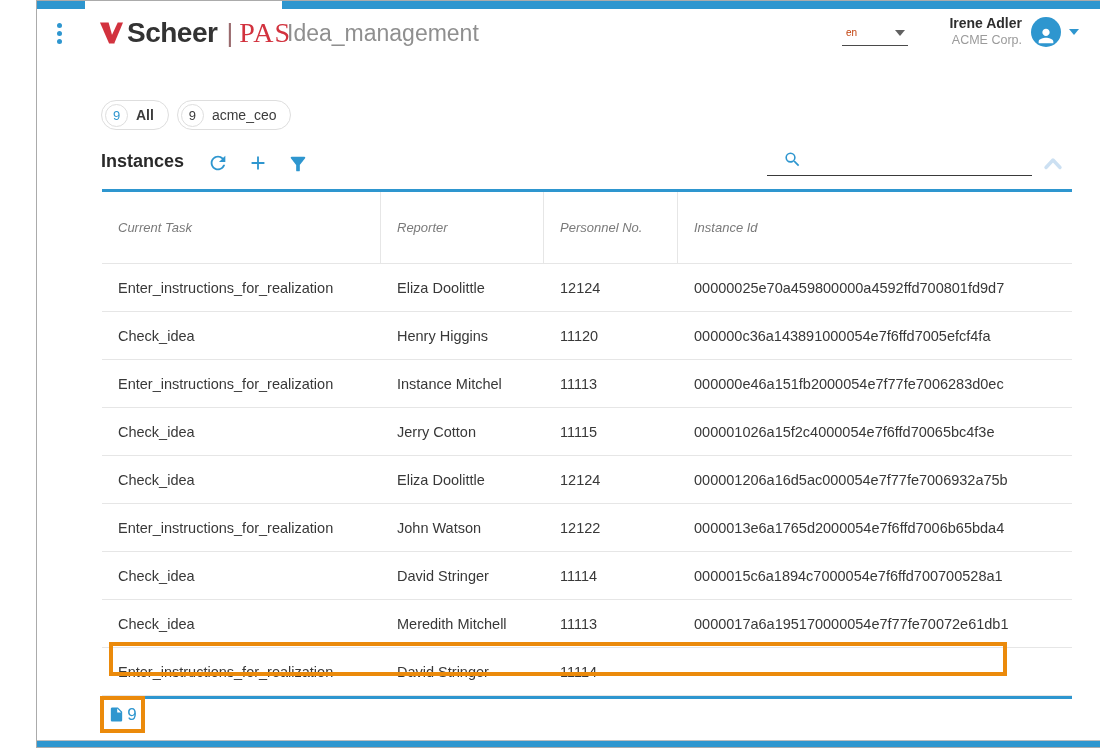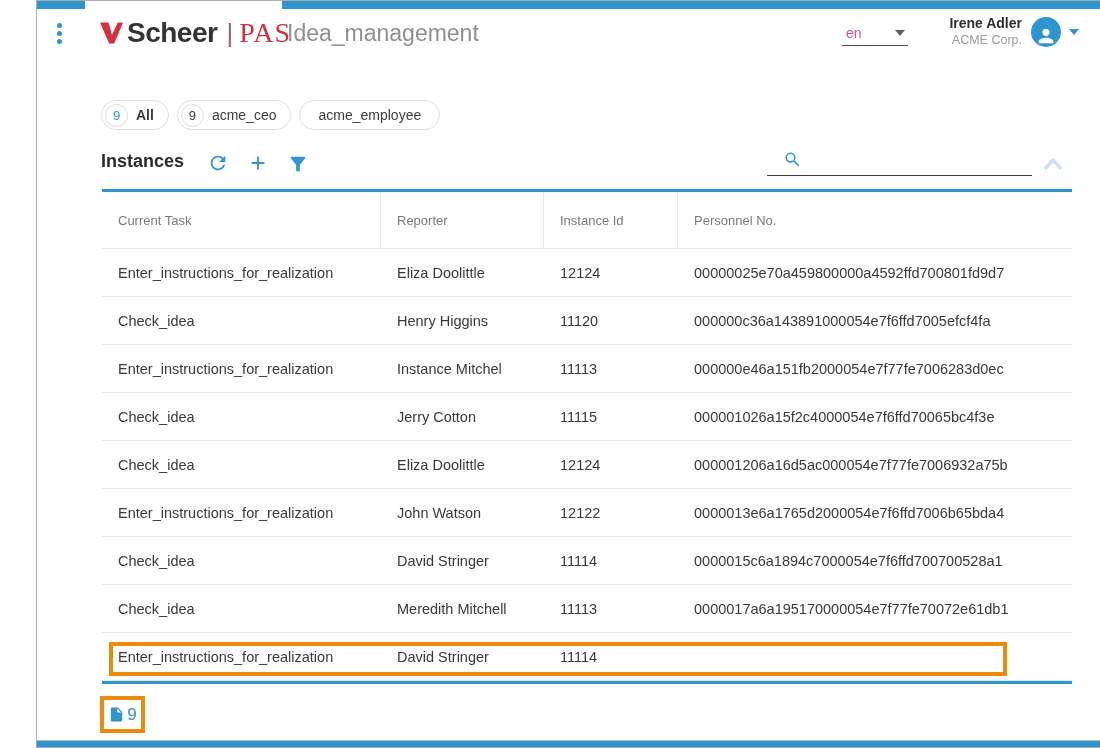--- a/index.html
+++ b/index.html
@@ -22,21 +22,21 @@
   
   .kebab{position:absolute;left:20px;top:22px;display:flex;flex-direction:column;gap:3px;cursor:pointer;}
   .kebab span{width:5px;height:5px;border-radius:50%;background:var(--blue);}
   .logo{position:absolute;left:62px;top:14px;display:flex;align-items:center;height:36px;}
   .logo svg{width:25px;height:26px;margin-right:3px;}
   .logo .brand{font-size:28px;font-weight:bold;color:#333;letter-spacing:-0.5px;}
   .logo .sep{font-size:26px;font-weight:300;color:#9a6b6e;margin:0 6px 0 9px;}
   .logo .product{font-size:28px;color:var(--red);letter-spacing:1px;font-family:Liberation Serif, serif;}
   .app-title{position:absolute;left:250px;top:19px;font-size:23px;color:var(--gray);}
   .lang{position:absolute;left:805px;top:19px;width:66px;height:26px;border-bottom:1px solid #4A4A4A;display:flex;align-items:center;justify-content:space-between;padding:0 3px 0 4px;cursor:pointer;}
-  .lang .val{font-size:14px;color:#ec4899;}
+  .lang .val{font-size:10px;color:#c2410c;}
   .caret{width:0;height:0;border-left:5px solid transparent;border-right:5px solid transparent;border-top:6px solid #616161;}
   .caret.blue{border-top-color:var(--blue);}
   .user-block{position:absolute;left:845px;top:13px;width:140px;text-align:right;}
   .user-name{font-size:14px;font-weight:bold;color:#2E2E2E;line-height:18px;}
   .user-org{font-size:12.5px;color:#9B9B9B;line-height:16px;}
   .avatar{position:absolute;left:994px;top:16px;width:30px;height:30px;border-radius:50%;background:var(--blue);display:flex;align-items:flex-end;justify-content:center;overflow:hidden;cursor:pointer;}
   .avatar svg{width:22px;height:22px;}
   .avatar-caret{position:absolute;left:1032px;top:28px;cursor:pointer;}
 
   
@@ -54,21 +54,21 @@
   .btn-refresh{left:170px;}
   .btn-add{left:210px;}
   .btn-filter{left:250px;top:152px;}
   .search{position:absolute;left:730px;top:145px;width:265px;height:30px;border-bottom:1px solid #3A3A3A;display:flex;align-items:center;}
   .search svg{width:19px;height:19px;fill:var(--blue);margin:0 6px 2px 16px;flex:none;}
   .search input{border:none;outline:none;background:transparent;flex:1;font-size:14px;color:#333;font-family:"Liberation Sans",sans-serif;min-width:0;}
   .collapse-btn{position:absolute;left:1006px;top:155px;width:20px;height:15px;cursor:pointer;}
 
   
   .tbl{position:absolute;left:65px;top:188px;width:970px;border-top:3px solid var(--blue);border-bottom:3px solid var(--blue);}
-  .thead{display:grid;grid-template-columns:279px 163px 134px 1fr;height:57px;border-bottom:1px solid var(--line);}
+  .thead{display:grid;grid-template-columns:279px 163px 134px 1fr;height:72px;border-bottom:1px solid var(--line);font-style:italic;}
   .th{display:flex;align-items:center;padding-left:16px;font-size:13px;color:#7A7A7A;border-right:1px solid var(--line);cursor:pointer;}
   .th:last-child{border-right:none;}
   .trow{display:grid;grid-template-columns:279px 163px 134px 1fr;height:48px;border-bottom:1px solid var(--line);cursor:pointer;}
   .trow:last-child{border-bottom:none;}
   .td{display:flex;align-items:center;padding-left:16px;font-size:14.5px;color:var(--txt);white-space:nowrap;overflow:hidden;}
   .row-highlight{position:absolute;left:7px;top:450px;width:898px;height:34px;border:4px solid var(--orange);pointer-events:none;}
 
   
   .count-box{position:absolute;left:63px;top:695px;width:45px;height:37px;border:4px solid var(--orange);display:flex;align-items:center;justify-content:center;gap:2px;cursor:pointer;}
   .count-box svg{width:17px;height:17px;fill:var(--blue);}
@@ -119,23 +119,20 @@
 
   <div class="chips">
     <div class="chip">
       <span class="chip-badge blue">9</span>
       <span class="bold">All</span>
     </div>
     <div class="chip">
       <span class="chip-badge">9</span>
       <span>acme_ceo</span>
     </div>
-    <div class="chip nobadge">
-      <span>acme_employee</span>
-    </div>
   </div>
 
   <div class="section-title">Instances</div>
 
   <div class="icon-btn btn-refresh">
     <svg viewBox="0 0 24 24">
       <path d="M17.65 6.35A7.96 7.96 0 0 0 12 4c-4.42 0-7.99 3.58-7.99 8s3.57 8 7.99 8c3.73 0 6.84-2.55 7.73-6h-2.08a5.99 5.99 0 0 1-5.65 4c-3.31 0-6-2.69-6-6s2.69-6 6-6c1.66 0 3.14.69 4.22 1.78L13 11h7V4l-2.35 2.35z"></path>
     </svg>
   </div>
   <div class="icon-btn btn-add">
@@ -159,22 +156,22 @@
   <div class="collapse-btn">
     <svg viewBox="0 0 20 15">
       <polyline points="3,11.5 10,4 17,11.5" fill="none" stroke="#CCE0F2" stroke-width="3.4" stroke-linecap="round" stroke-linejoin="round"></polyline>
     </svg>
   </div>
 
   <div class="tbl">
     <div class="thead">
       <div class="th">Current Task</div>
       <div class="th">Reporter</div>
+      <div class="th">Personnel No.</div>
       <div class="th">Instance Id</div>
-      <div class="th">Personnel No.</div>
     </div>
 
     <div class="trow">
       <div class="td">Enter_instructions_for_realization</div>
       <div class="td">Eliza Doolittle</div>
       <div class="td">12124</div>
       <div class="td">00000025e70a459800000a4592ffd700801fd9d7</div>
     </div>
     <div class="trow">
       <div class="td">Check_idea</div>

